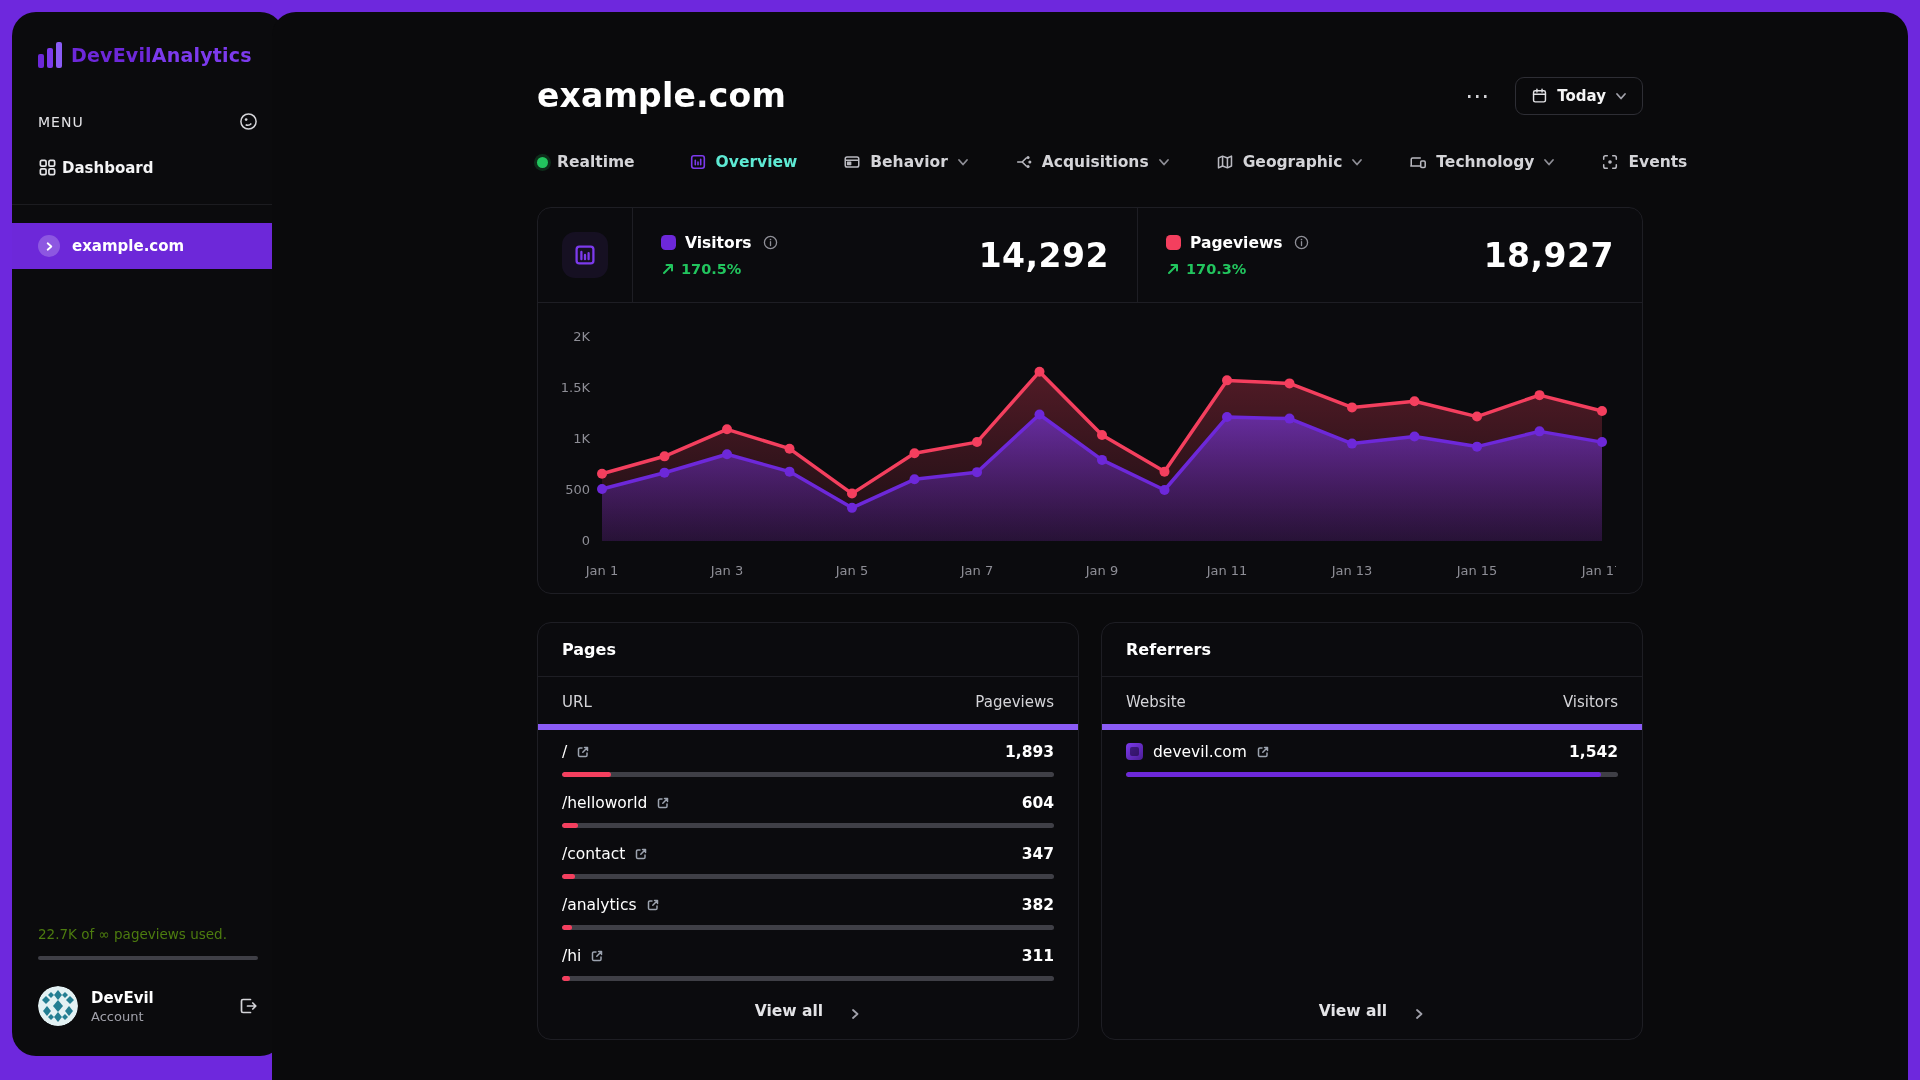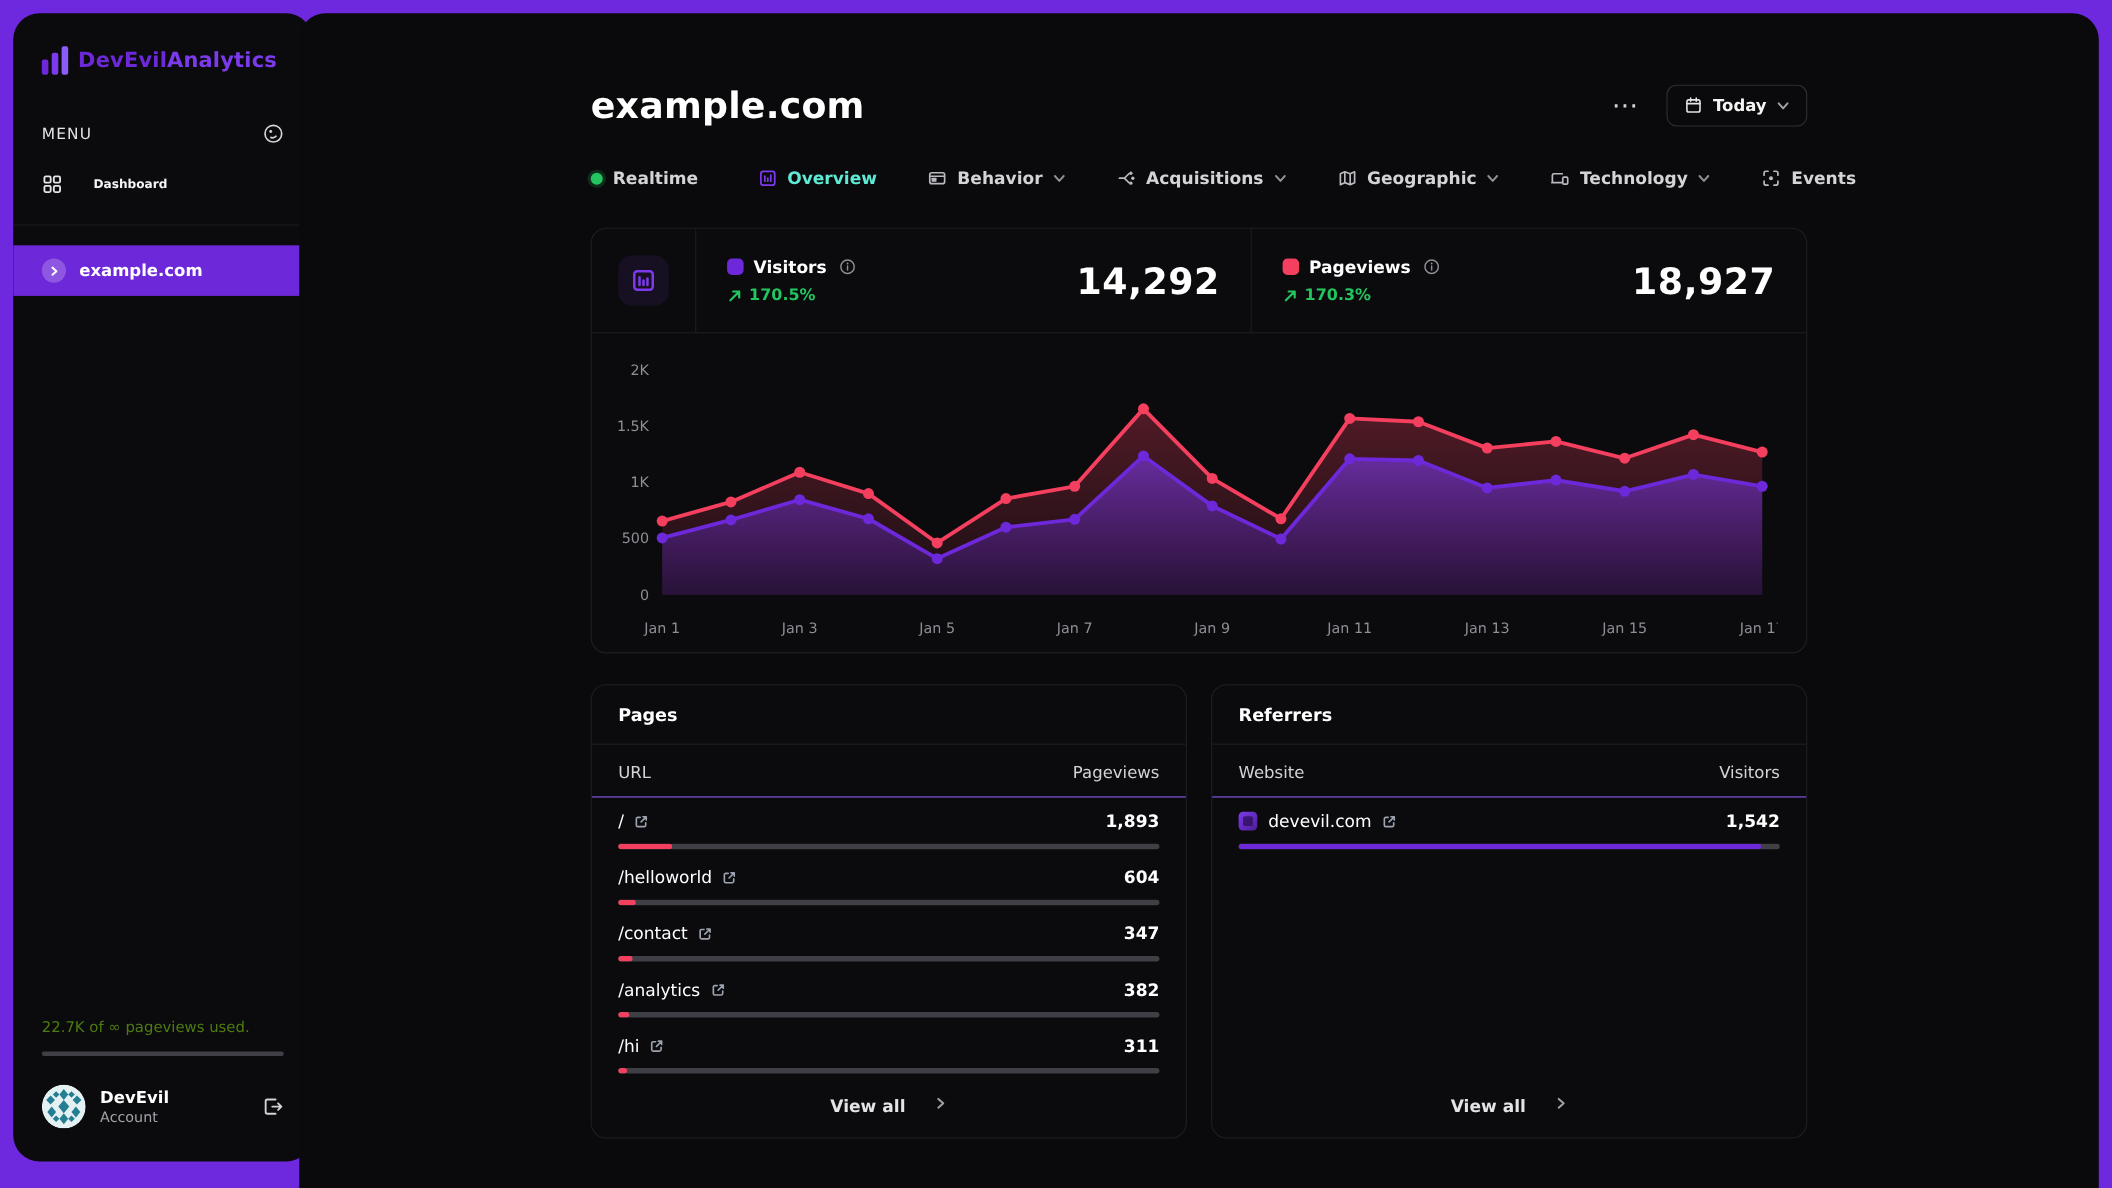--- a/index.html
+++ b/index.html
@@ -23,21 +23,21 @@
   .brand-bars i { display:block; width:6px; border-radius:2px; background:#7c3aed; }
   .brand-bars i:nth-child(1){height:14px;background:#6d28d9;}
   .brand-bars i:nth-child(2){height:20px;background:#7c3aed;}
   .brand-bars i:nth-child(3){height:26px;background:#8b5cf6;}
   .brand-name { font-size:19px; font-weight:700; letter-spacing:.2px; }
   .brand-name .p1 { color:#6d28d9; }
   .brand-name .p2 { color:#7c3aed; }
   .menu-row { display:flex; align-items:center; justify-content:space-between; padding:34px 26px 14px 26px; }
   .menu-label { font-size:14px; font-weight:400; letter-spacing:1px; color:#e4e4e7; }
   .collapse-btn { color:#d4d4d8; cursor:pointer; display:flex; }
-  .nav-item { display:flex; align-items:center; gap:28px; padding:13px 26px; color:#f4f4f5; font-size:11px; font-weight:600; cursor:pointer; }
+  .nav-item { display:flex; align-items:center; gap:5px; padding:13px 26px; color:#f4f4f5; font-size:15px; font-weight:600; cursor:pointer; }
   .nav-item .nav-ico { color:#e4e4e7; display:flex; }
   .side-divider { height:1px; background:#1c1c20; margin:14px 0 18px 0; }
   .site-item {
     display:flex; align-items:center; gap:12px; padding:12px 26px;
     background:#6d28d9; color:#fff; font-size:15px; font-weight:600; cursor:pointer;
   }
   .chev-circle {
     width:22px; height:22px; border-radius:50%; background:rgba(255,255,255,.22);
     display:flex; align-items:center; justify-content:center; color:#fff;
   }
@@ -102,35 +102,35 @@
   .stat-label { font-size:15.5px; font-weight:700; color:#fff; }
   .info-ico { color:#8e8e96; display:flex; margin-left:2px; }
   .stat-change { display:flex; align-items:center; gap:6px; margin-top:9px; color:#22c55e; font-size:14.5px; font-weight:600; }
   .stat-value { font-size:33px; font-weight:800; letter-spacing:.5px; color:#fff; }
 
   .chart-wrap { padding:16px 24px 6px 12px; }
 
   .cards-row { display:flex; gap:22px; margin-top:28px; }
   .list-card { flex:1; border:1px solid #1e1e24; border-radius:14px; background:#0b0b0e; display:flex; flex-direction:column; }
   .card-title { font-size:16px; font-weight:700; padding:17px 24px; border-bottom:1px solid #1e1e24; }
-  .table-head { display:flex; justify-content:space-between; padding:16px 24px 13px 24px; border-bottom:1px solid #8b5cf6; margin:0 0; font-size:15px; color:#d4d4d8;text-align:right; }
+  .table-head { display:flex; justify-content:space-between; padding:16px 24px 13px 24px; border-bottom:6px solid #8b5cf6; margin:0 0; font-size:15px; color:#d4d4d8;text-align:right; }
   .table-head span { color:#d4d4d8; }
   .t-row { padding:13px 24px 4px 24px; }
   .t-line { display:flex; align-items:center; justify-content:space-between; }
   .t-label { display:flex; align-items:center; gap:9px; font-size:15.5px; color:#fff; font-weight:500; }
   .t-label .ext { color:#9ca3af; display:flex; cursor:pointer; }
   .t-value { font-size:15.5px; font-weight:700; color:#fff; }
   .bar { height:5px; border-radius:3px; background:#3f3f46; margin-top:11px; overflow:hidden; }
   .bar-fill { height:100%; border-radius:3px; }
   .bar-fill.red { background:#f43f5e; }
   .bar-fill.purple { background:#6d28d9; }
   .favicon { width:18px; height:18px; flex:none; display:flex; }
   .devevil-fav { width:17px; height:17px; border-radius:4px; background:linear-gradient(135deg,#7c3aed,#4c1d95); position:relative; }
   .devevil-fav::after { content:""; position:absolute; inset:4px; border-radius:2px; background:rgba(20,5,50,.55); }
-  .view-all { margin-top:auto; display:flex; align-items:flex-start; justify-content:center; gap:26px; padding:17px 0 19px 0; color:#e4e4e7; font-size:15.5px; font-weight:600; cursor:pointer; }
+  .view-all { margin-top:auto; display:flex; align-items:flex-end; justify-content:center; gap:26px; padding:17px 0 19px 0; color:#e4e4e7; font-size:15.5px; font-weight:600; cursor:pointer; }
   .view-all .va-ch { display:flex; color:#a1a1aa; }
 </style>
 </head>
 <body>
 
 <aside class="sidebar">
   <div class="brand">
     <span class="brand-bars">
         <i></i>
         <i></i>

